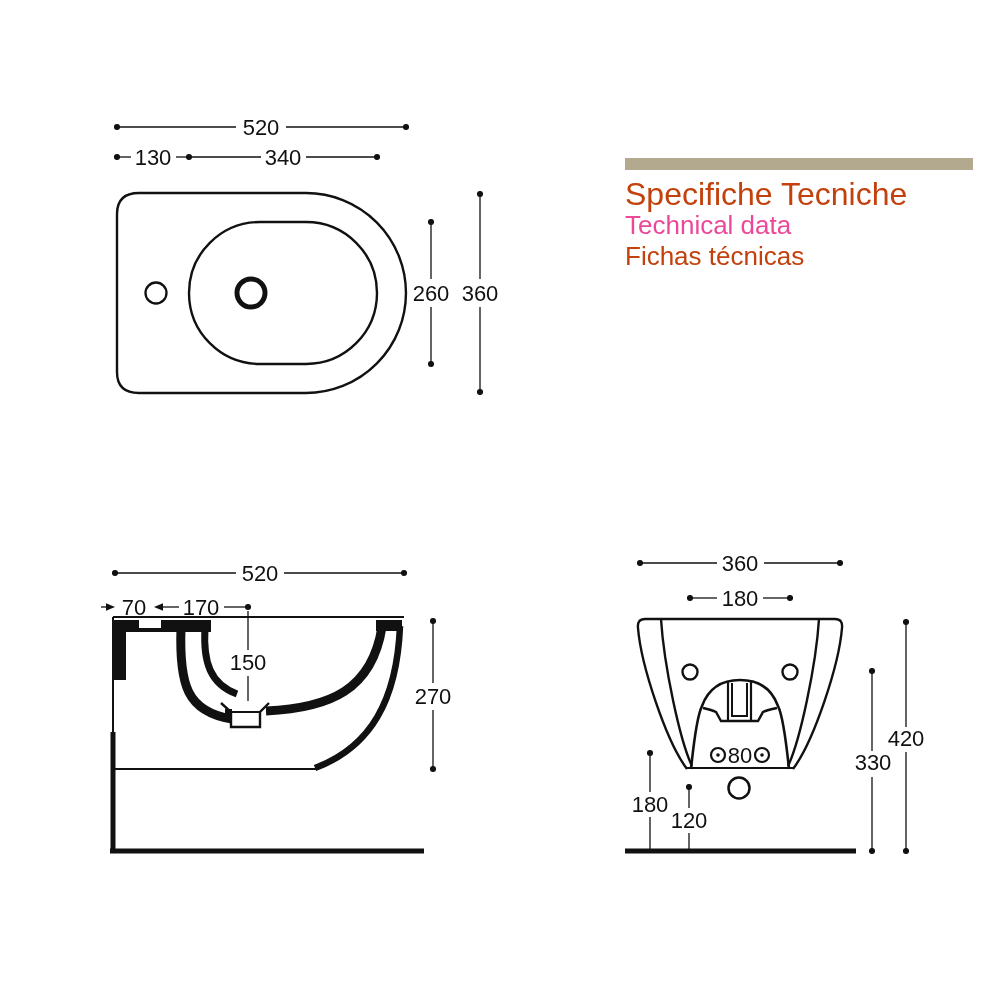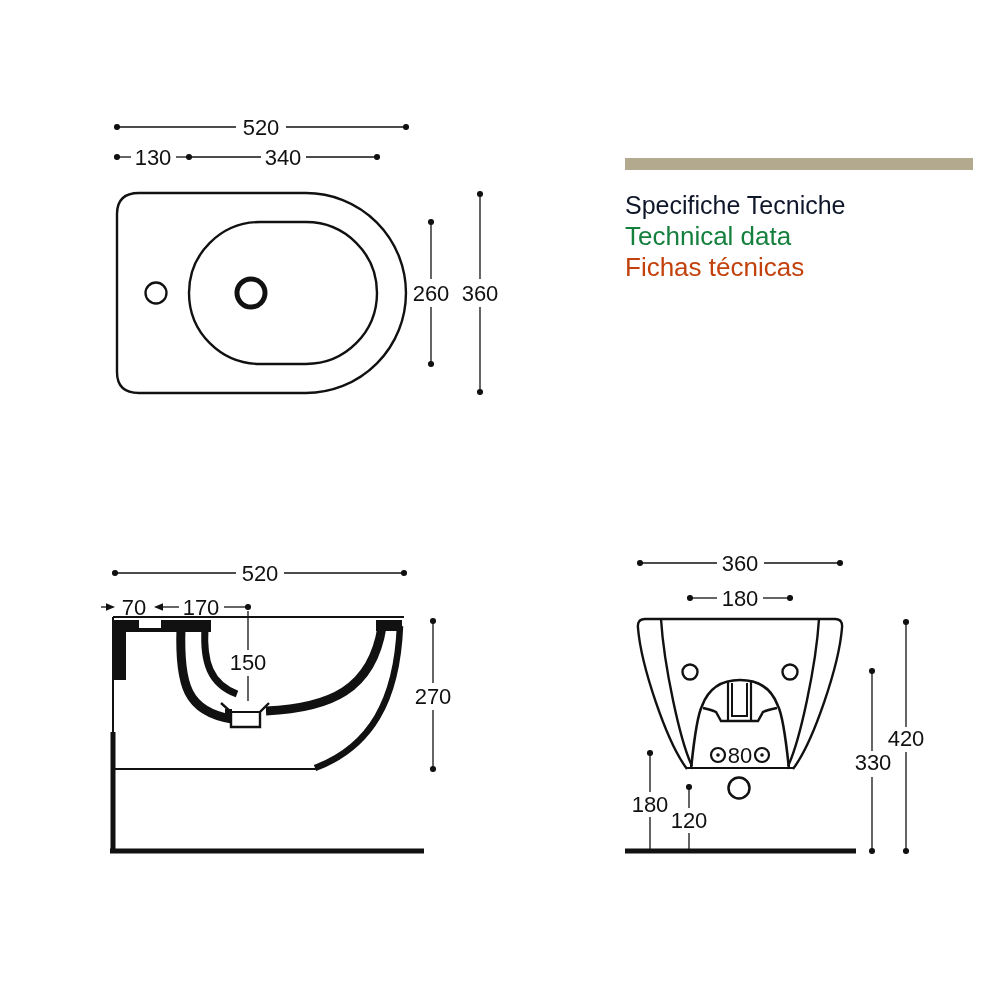--- a/index.html
+++ b/index.html
@@ -7,21 +7,21 @@
     position:relative;width:1000px;height:1000px;background:#ffffff;
     font-family:"Liberation Sans","DejaVu Sans",sans-serif;overflow:hidden;padding-left:26px;
   }
   svg{position:absolute;left:0;top:0;}
   svg text{
     font-family:"Liberation Sans","DejaVu Sans",sans-serif;
     font-size:22px;fill:#111111;
   }
   .header{position:absolute;left:625px;top:158px;width:348px;}
   .header .bar{height:12px;width:100%;}
-  .header .t1{margin-top:19px;font-size:25px;color:#0f172a;line-height:32px;white-space:nowrap;}
+  .header .t1{margin-top:8px;font-size:32px;color:#c2410c;line-height:32px;white-space:nowrap;}
   .header .t2,.header .t3{font-size:26px;line-height:31px;white-space:nowrap;}
 </style>
 </head>
 <body>
 
 <div class="canvas">
 
   <svg width="1000" height="1000" viewBox="0 0 1000 1000">
     <g fill="none" stroke="#111111">
 
@@ -210,17 +210,17 @@
             <line x1="689" y1="833" x2="689" y2="851"></line>
         </g>
         <text x="689" y="828" text-anchor="middle" stroke="none" fill="#111">120</text>
       </g>
     </g>
   </svg>
 
   <div class="header">
     <div class="bar" style="background: rgb(179, 169, 143);"></div>
     <div class="t1">Specifiche Tecniche</div>
-    <div class="t2" style="color: #15803d;">Technical data</div>
+    <div class="t2" style="color: #ec4899;">Technical data</div>
     <div class="t3" style="color: #c2410c;">Fichas técnicas</div>
   </div>
 
 </div>
 
 </body></html>

